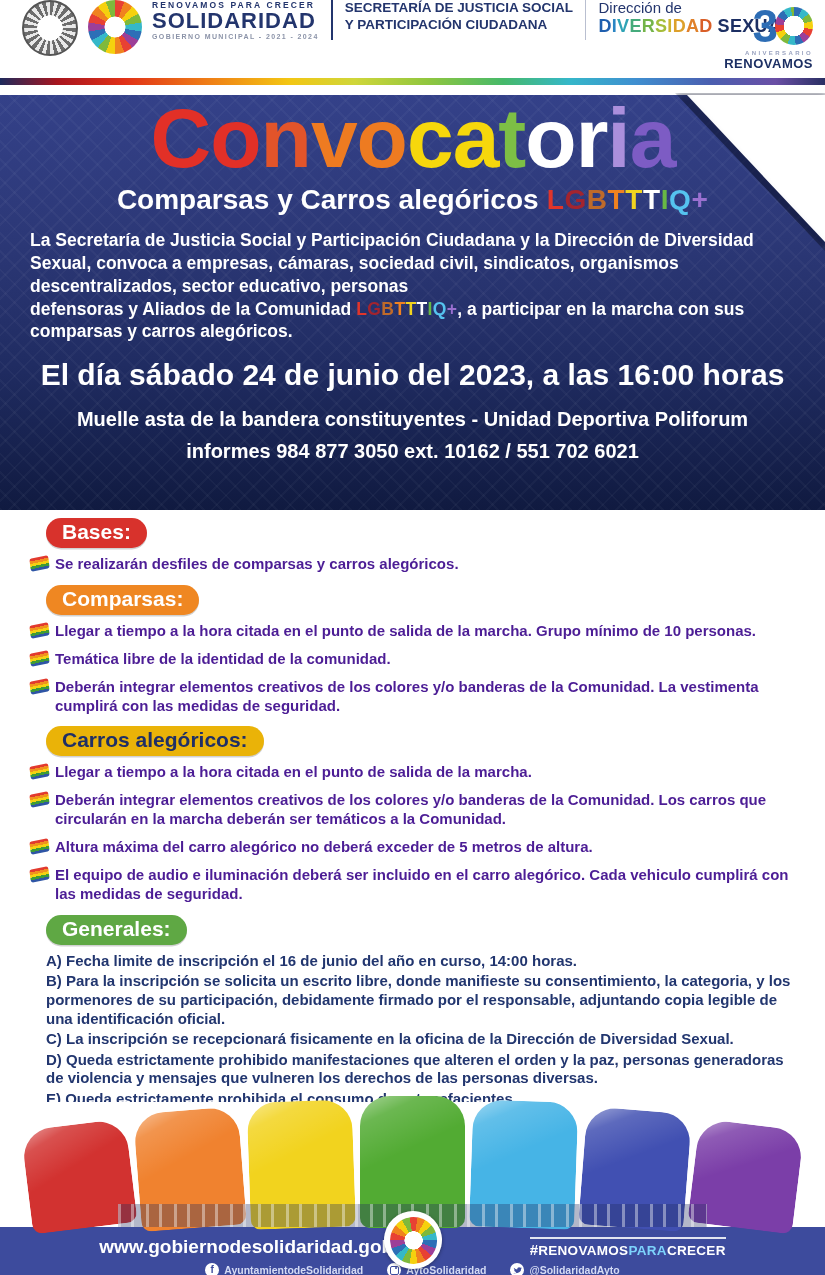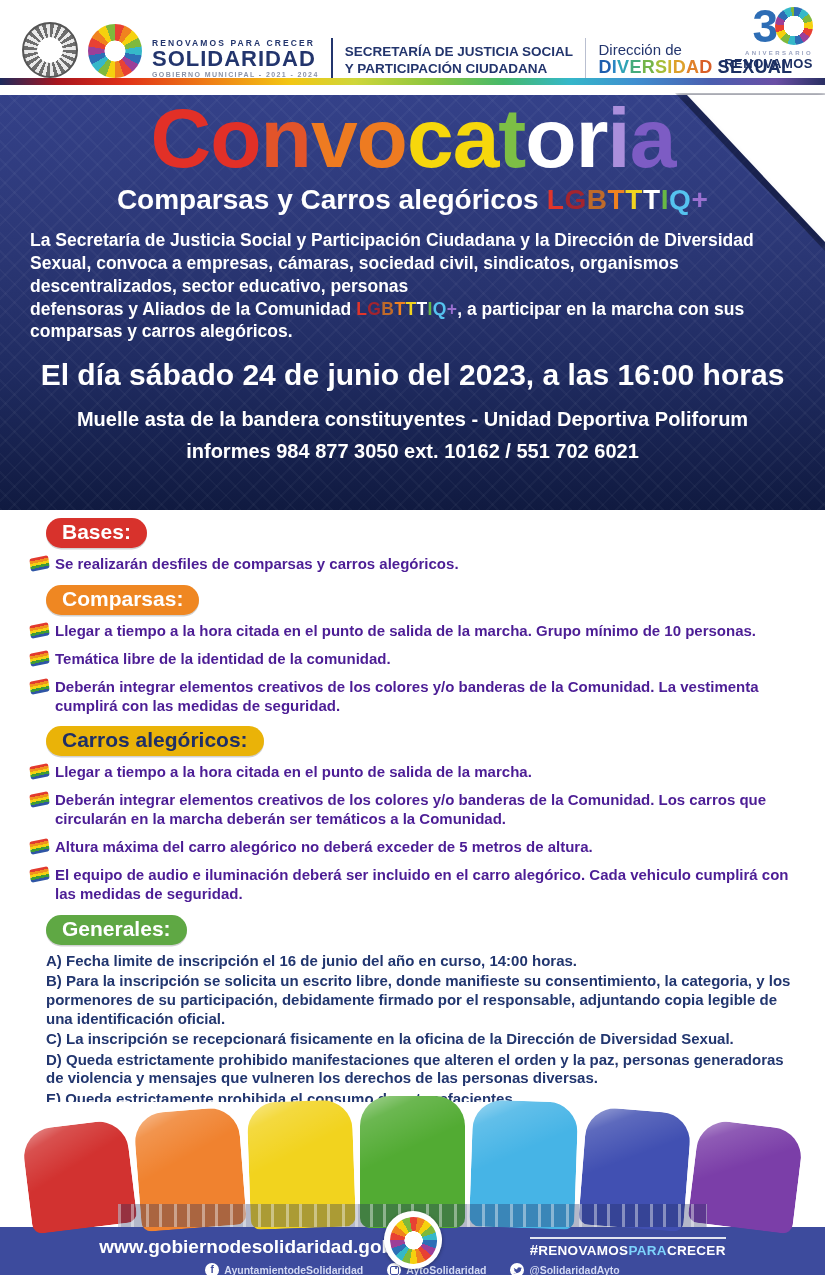--- a/index.html
+++ b/index.html
@@ -1,20 +1,20 @@
 <!DOCTYPE html>
 <html><head>
 <meta charset="utf-8">
 <style>
   html,body{margin:0;padding:0;background:#888;}
   .page{position:relative;width:825px;height:1275px;margin:0 auto;background:#ffffff;
         font-family:"Liberation Sans",sans-serif;overflow:hidden;}
 
   
-  .topbar{position:relative;height:78px;background:#ffffff;display:flex;align-items:flex-end;
+  .topbar{position:relative;height:78px;background:#ffffff;display:flex;align-items:flex-start;
           padding-left:22px;box-sizing:border-box;z-index:6;}
   .seal{width:52px;height:52px;border-radius:50%;border:2.5px solid #555;
         background:radial-gradient(circle,#ffffff 0 34%,rgba(255,255,255,0) 35%),
         repeating-conic-gradient(#6d6d6d 0 9deg,#e9e9e9 9deg 18deg);flex:0 0 auto;}
   .pinwheel{border-radius:50%;
         background:radial-gradient(circle,#ffffff 0 27%,rgba(255,255,255,0) 28%),
         repeating-conic-gradient(#e84133 0 20deg,#f0831f 20deg 40deg,#f5d10e 40deg 60deg,
         #7fb93c 60deg 80deg,#35b8c9 80deg 100deg,#2d6fb7 100deg 120deg,#9c3f98 120deg 140deg);}
   .pw-head{width:54px;height:54px;margin-left:10px;flex:0 0 auto;}
   .brand{margin-left:10px;flex:0 0 auto;}

